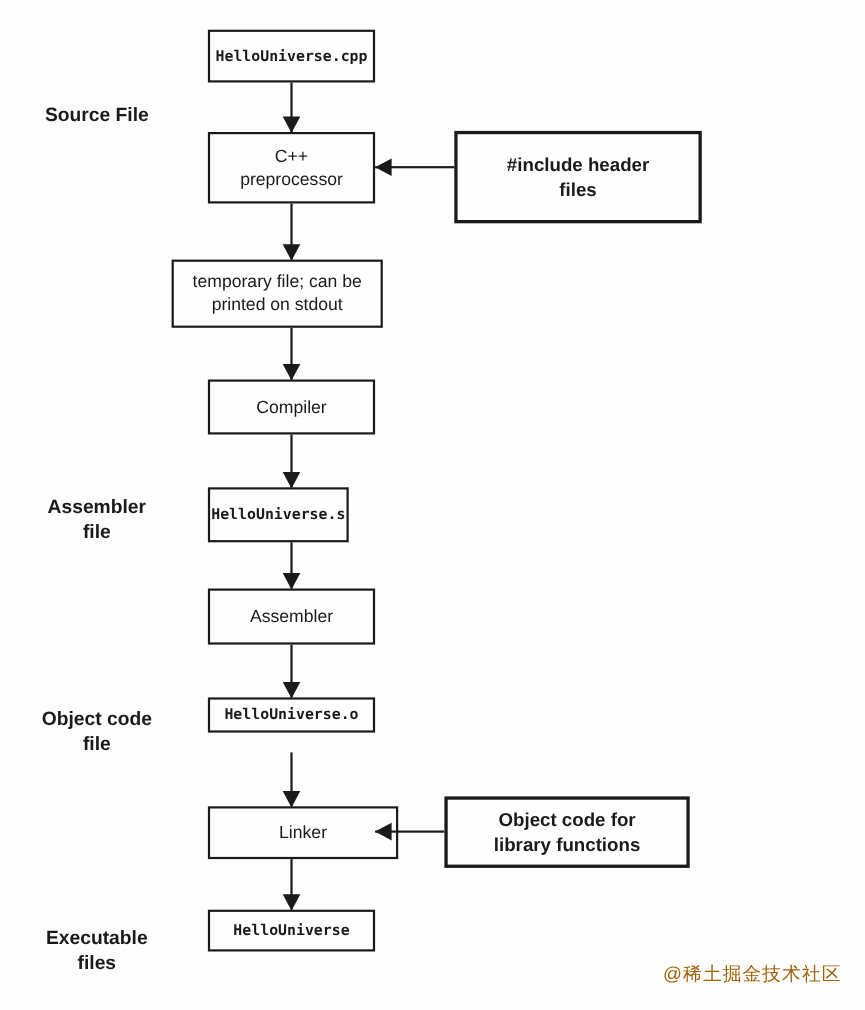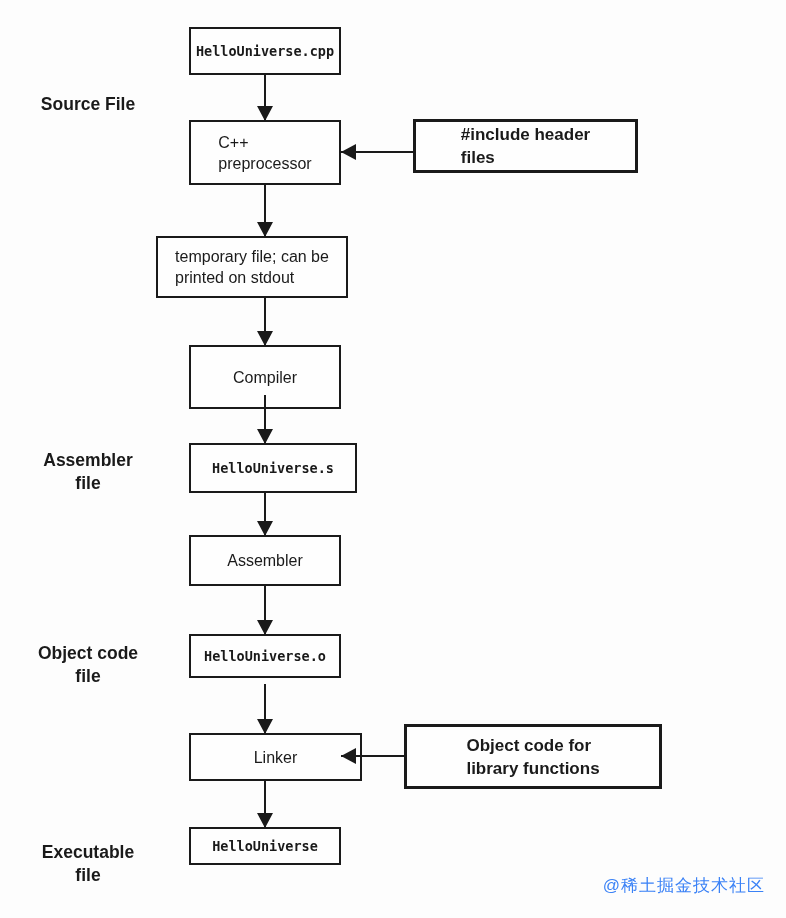--- a/index.html
+++ b/index.html
@@ -5,21 +5,21 @@
   html,body { margin:0; padding:0; background:#fdfdfd; }
   .canvas {
     position:relative; width:786px; height:918px; margin:0 auto;
     background:#fdfdfd; color:#1a1a1a;
     font-family:"Liberation Sans", sans-serif; overflow:hidden;
   }
   .node {
     position:absolute; box-sizing:border-box;
     border:2px solid #1a1a1a; background:#fefefe;
     display:flex; align-items:center; justify-content:center;
-    font-size:16px; line-height:21px;
+    text-align:center; font-size:16px; line-height:21px;
     white-space:pre-line;
   }
   .mono {
     font-family:"DejaVu Sans Mono","Liberation Mono",monospace;
     font-weight:bold; font-size:13.5px;
   }
   .side {
     border-width:3px; font-weight:bold; font-size:17px; line-height:23px;
   }
   .stage-label {
@@ -33,51 +33,51 @@
     border-color:#1a1a1a transparent transparent transparent;
   }
   .harrow { position:absolute; height:2px; background:#1a1a1a; }
   .harrow::before {
     content:""; position:absolute; left:0; top:-7px; width:0; height:0;
     border-style:solid; border-width:8px 15px 8px 0;
     border-color:transparent #1a1a1a transparent transparent;
   }
   .watermark {
     position:absolute; right:21px; top:874px;
-    font-size:17px; color:#3b82f6; letter-spacing:1px;
+    font-size:17px; color:#a16207; letter-spacing:1px;
   }
 </style>
 </head>
 <body>
 
 <div class="canvas">
 
   <div class="stage-label" style="left:10px; top:93px;  width:156px;">Source File</div>
   <div class="stage-label" style="left:10px; top:449px; width:156px;">Assembler
 file</div>
   <div class="stage-label" style="left:10px; top:642px; width:156px;">Object code
 file</div>
   <div class="stage-label" style="left:10px; top:841px; width:156px;">Executable
-file</div>
+files</div>
 
   <div class="node mono" style="left:189px; top:27px;  width:152px; height:48px;">HelloUniverse.cpp</div>
   <div class="node" style="left:189px; top:120px; width:152px; height:65px;">C++
 preprocessor</div>
   <div class="node" style="left:156px; top:236px; width:192px; height:62px;">temporary file; can be
 printed on stdout</div>
-  <div class="node" style="left:189px; top:345px; width:152px; height:64px;">Compiler</div>
-  <div class="node mono" style="left:189px; top:443px; width:168px; height:50px;">HelloUniverse.s</div>
+  <div class="node" style="left:189px; top:345px; width:152px; height:50px;">Compiler</div>
+  <div class="node mono" style="left:189px; top:443px; width:128px; height:50px;">HelloUniverse.s</div>
   <div class="node" style="left:189px; top:535px; width:152px; height:51px;">Assembler</div>
-  <div class="node mono" style="left:189px; top:634px; width:152px; height:44px;">HelloUniverse.o</div>
+  <div class="node mono" style="left:189px; top:634px; width:152px; height:32px;">HelloUniverse.o</div>
   <div class="node" style="left:189px; top:733px; width:173px; height:48px;">Linker</div>
   <div class="node mono" style="left:189px; top:827px; width:152px; height:38px;">HelloUniverse</div>
 
-  <div class="node side" style="left:413px; top:119px; width:225px; height:54px;">#include header
+  <div class="node side" style="left:413px; top:119px; width:225px; height:84px;">#include header
 files</div>
-  <div class="node side" style="left:404px; top:724px; width:258px; height:65px;">Object code for
+  <div class="node side" style="left:404px; top:724px; width:223px; height:65px;">Object code for
 library functions</div>
 
   <div class="varrow" style="top:75px;  height:45px;"></div>
   <div class="varrow" style="top:185px; height:51px;"></div>
   <div class="varrow" style="top:298px; height:47px;"></div>
   <div class="varrow" style="top:395px; height:48px;"></div>
   <div class="varrow" style="top:493px; height:42px;"></div>
   <div class="varrow" style="top:586px; height:48px;"></div>
   <div class="varrow" style="top:684px; height:49px;"></div>
   <div class="varrow" style="top:781px; height:46px;"></div>

